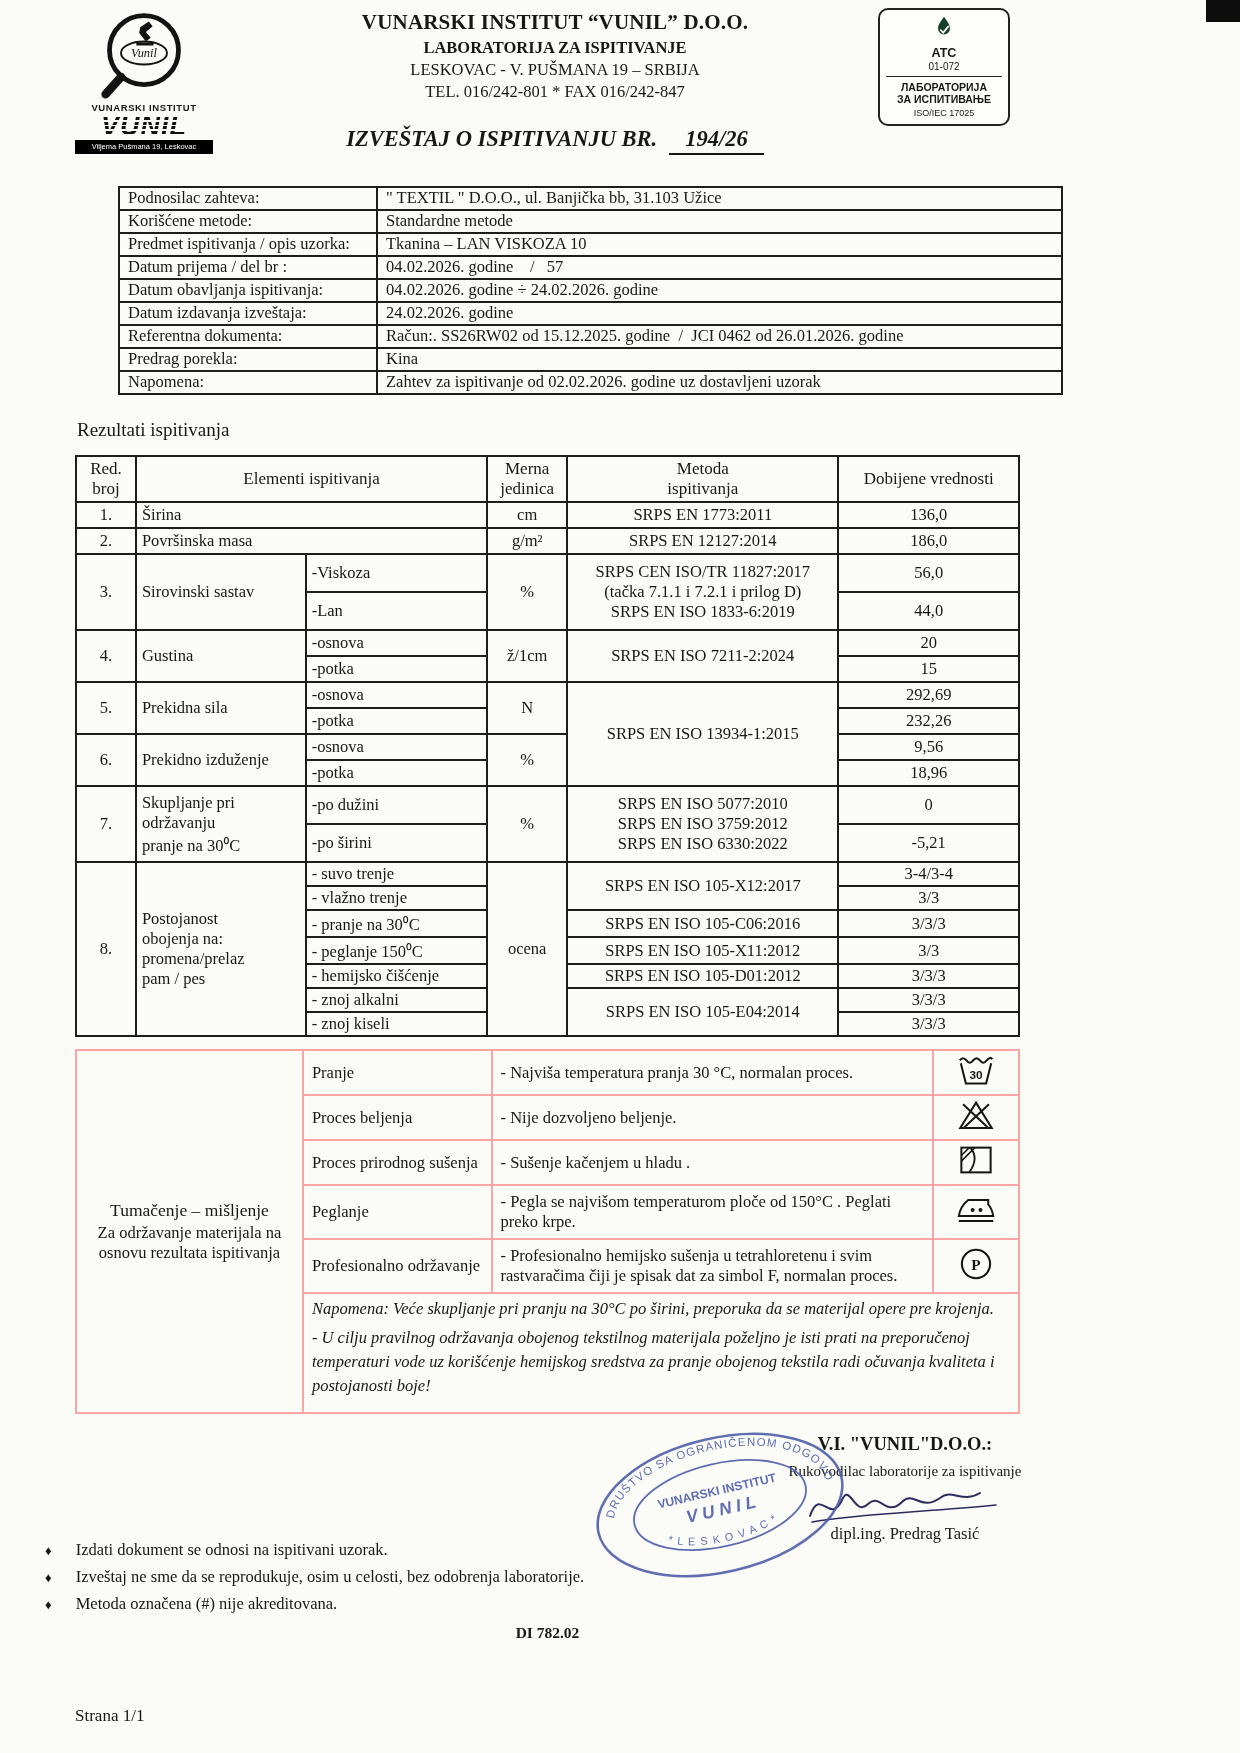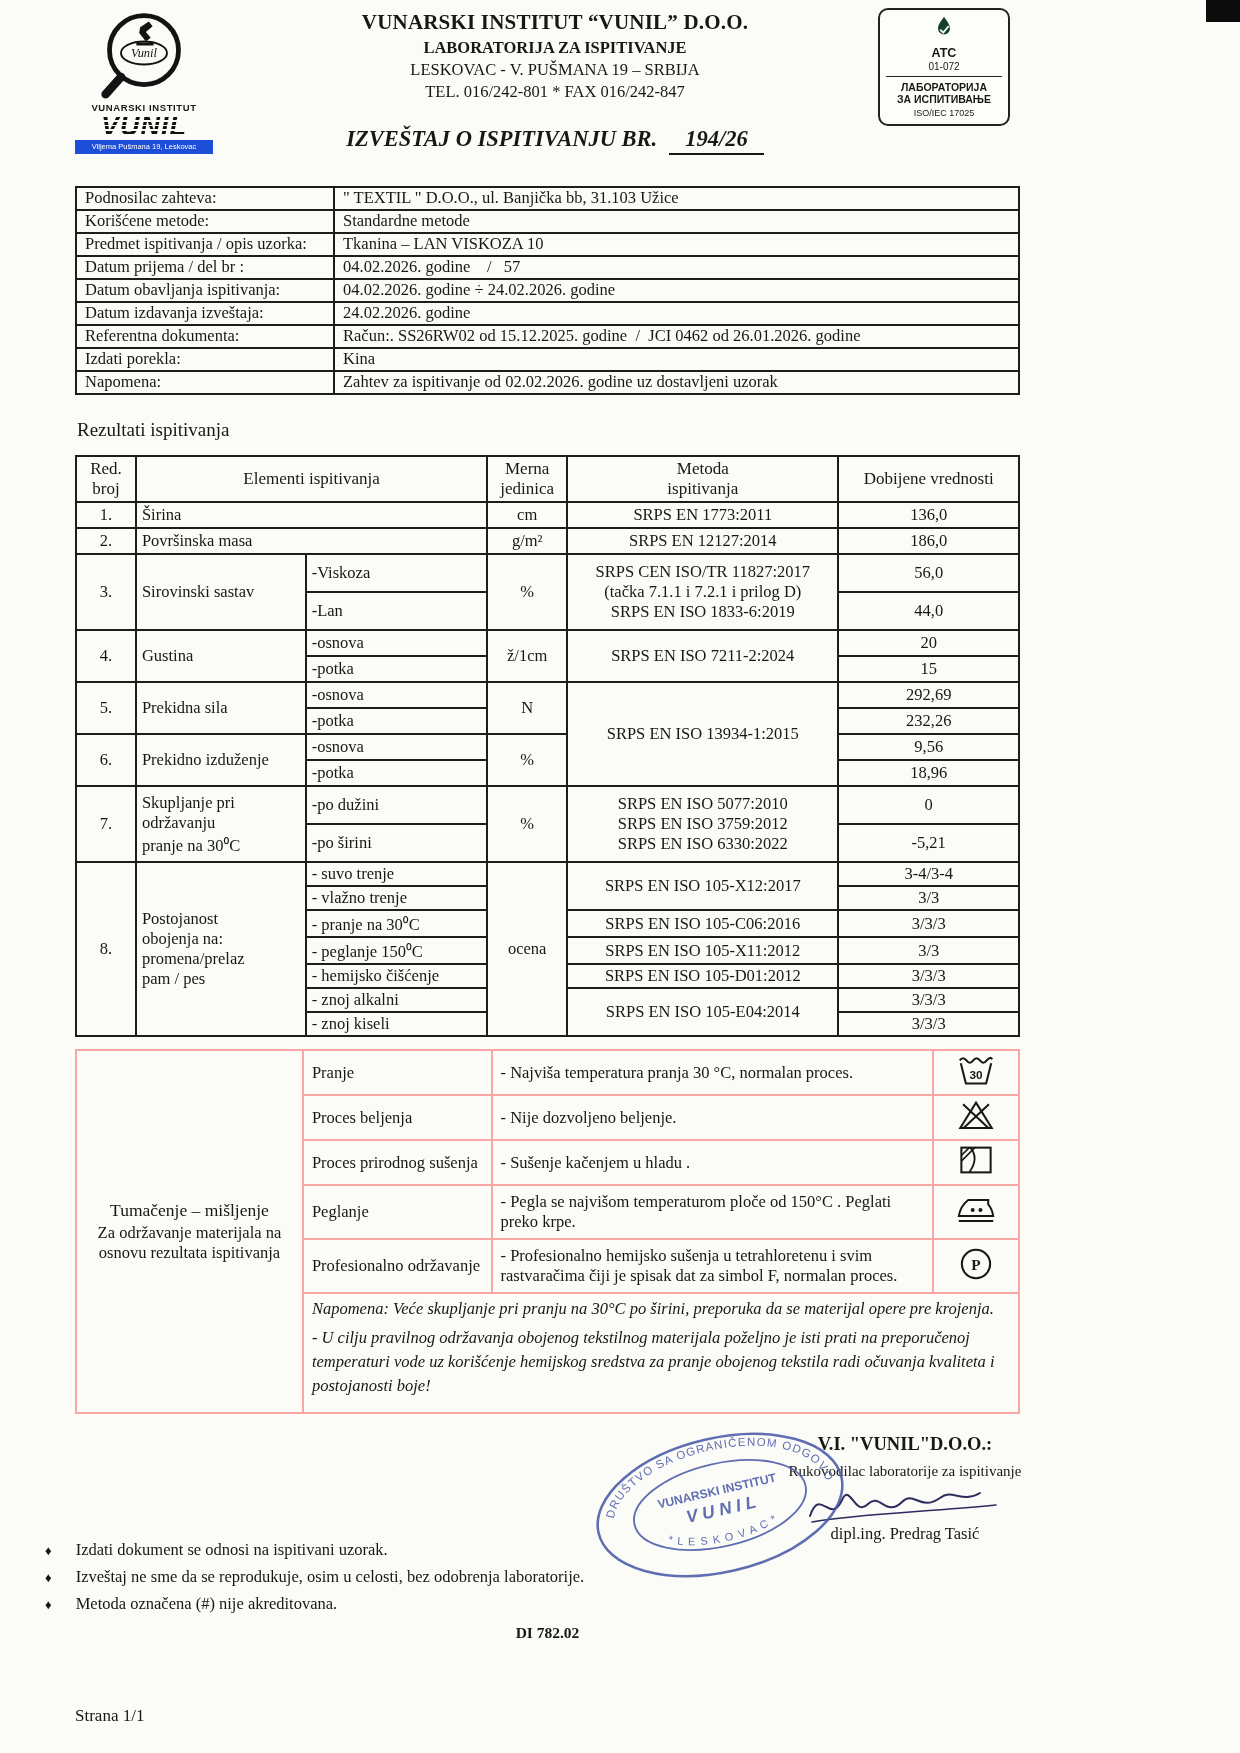--- a/index.html
+++ b/index.html
@@ -15,38 +15,38 @@
   
   .hdr { position:relative; height:176px; }
   .logo-block { position:absolute; left:0; top:2px; width:138px; text-align:center; }
   .logo-circle { display:block; margin:0 auto; }
   .logo-caption { font:700 9.5px "Liberation Sans", sans-serif; letter-spacing:.6px; margin-top:2px; }
   .logo-vunil {
     font:italic 900 27px "Liberation Sans", sans-serif; line-height:1; letter-spacing:1px;
     background:repeating-linear-gradient(180deg,#101010 0 3px,#fbfbf7 3px 4.5px);
     -webkit-background-clip:text; background-clip:text; color:transparent; -webkit-text-fill-color:transparent;
   }
-  .logo-addr { background:#1d4ed8; color:#fff; font:400 7.5px "Liberation Sans", sans-serif; padding:2px 0 3px; }
+  .logo-addr { background:#000000; color:#fff; font:400 7.5px "Liberation Sans", sans-serif; padding:2px 0 3px; }
   .head-center { position:absolute; left:190px; top:4px; width:580px; text-align:center; }
   .org-name { font-size:21px; font-weight:700; letter-spacing:.2px; }
   .lab-line { font-size:16.5px; font-weight:700; margin-top:3px; }
   .addr-line, .tel-line { font-size:16.5px; margin-top:2px; }
   .report-line { margin-top:24px; font-style:italic; font-weight:700; font-size:22.5px; }
   .report-no { display:inline-block; border-bottom:2.5px solid #171717; padding:0 16px 1px; margin-left:12px; }
   .badge { position:absolute; left:803px; top:2px; width:132px; border:2px solid #222; border-radius:10px;
            padding:5px 3px 6px; text-align:center; background:#fdfdfa; }
   .badge-atc { font:700 12.5px "Liberation Sans", sans-serif; margin-top:1px; }
   .badge-code { font:400 10px "Liberation Sans", sans-serif; margin-top:1px; }
   .badge-div { border-top:1.5px solid #222; margin:4px 3px; }
   .badge-l1, .badge-l2 { font:700 10.5px "Liberation Sans", sans-serif; }
   .badge-l3 { font:400 9px "Liberation Sans", sans-serif; margin-top:3px; }
 
   
   table { border-collapse:collapse; }
-  .info { width:100%; margin-top:4px; }
+  .info { width:100%; margin-top:4px;margin-left:43px; }
   .info td { border:2px solid #1d1d1d; font-size:16.5px; padding:0 8px 1px; height:22px; }
   .info td.lbl { width:258px; }
 
   .section-title { font-size:19px; margin:24px 0 14px 2px; }
 
   .results { width:100%; }
   .results th, .results td { border:2px solid #1d1d1d; font-size:16.5px; padding:1px 5px; }
   .results th { font-weight:400; text-align:center; height:46px; vertical-align:middle; font-size:17px; }
   .pre { white-space:pre-line; }
   .results td { vertical-align:middle; }
@@ -155,21 +155,21 @@
         </tr>
       <tr>
           <td class="lbl">Datum izdavanja izveštaja:</td>
           <td>24.02.2026. godine</td>
         </tr>
       <tr>
           <td class="lbl">Referentna dokumenta:</td>
           <td>Račun:. SS26RW02 od 15.12.2025. godine&nbsp;&nbsp;/&nbsp;&nbsp;JCI 0462 od 26.01.2026. godine</td>
         </tr>
       <tr>
-          <td class="lbl">Izdati porekla:</td>
+          <td class="lbl">Predrag porekla:</td>
           <td>Kina</td>
         </tr>
       <tr>
           <td class="lbl">Napomena:</td>
           <td>Zahtev za ispitivanje od 02.02.2026. godine uz dostavljeni uzorak</td>
         </tr>
     </tbody>
   </table>
 
   <div class="section-title">Rezultati ispitivanja</div>

